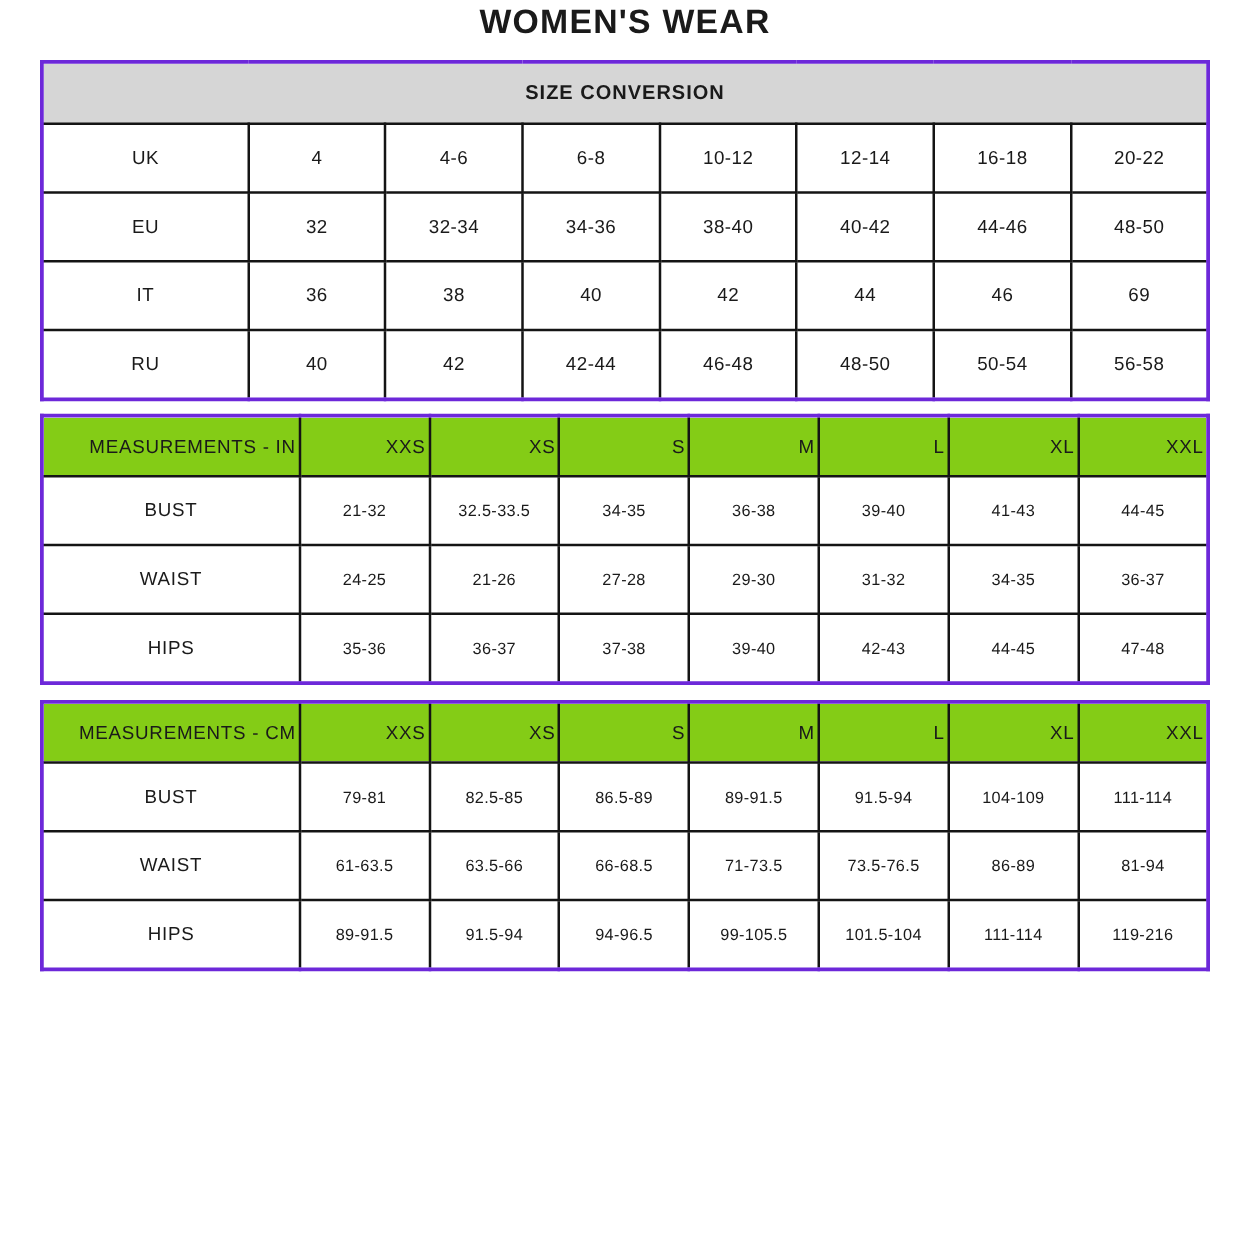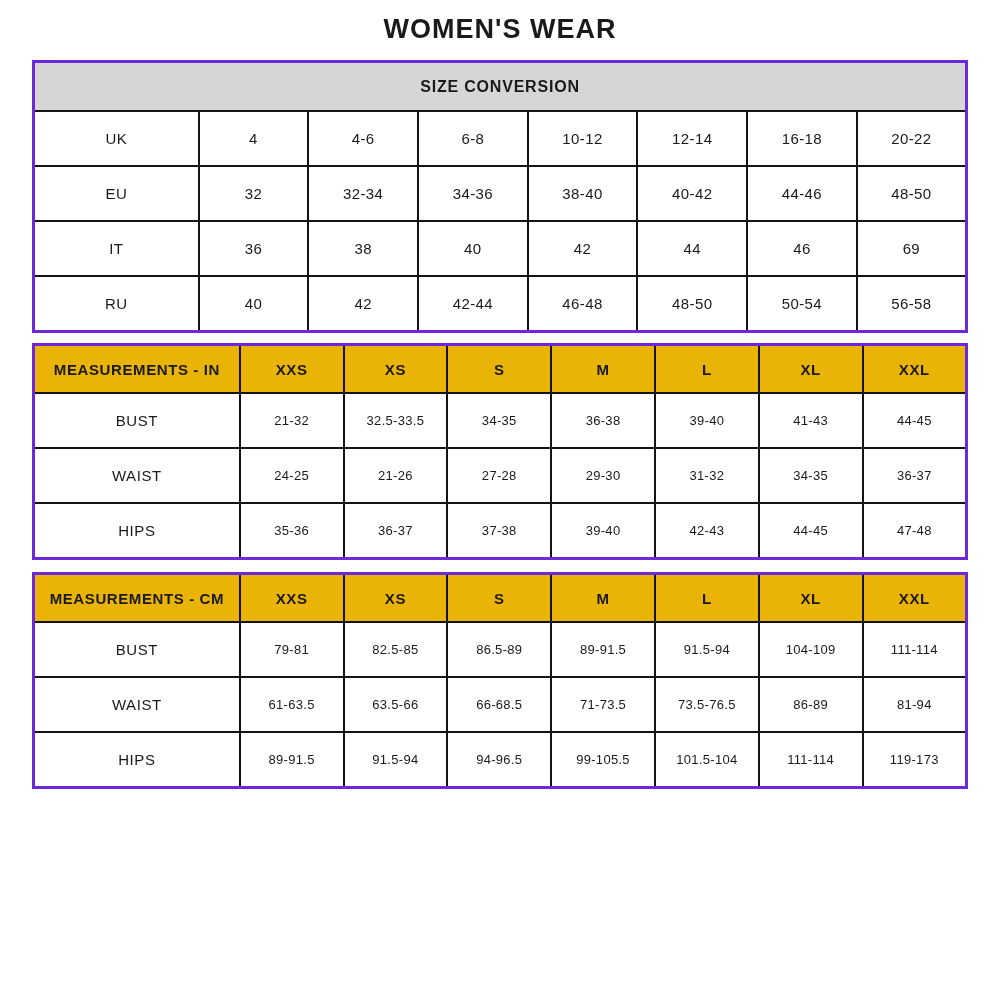--- a/index.html
+++ b/index.html
@@ -7,21 +7,20 @@
     padding: 0;
     background: #ffffff;
     width: 1000px;
     height: 1000px;
     font-family: "Liberation Sans", sans-serif;
     color: #1a1a1a;
   }
   .page {
     width: 936px;
     margin: 0 auto;
-    padding-top: 12px;
   }
   .page-title {
     text-align: center;
     font-size: 27px;
     font-weight: 700;
     letter-spacing: 1px;
     margin: 0 0 14px 0;
     height: 34px;
     line-height: 34px;
   }
@@ -57,25 +56,26 @@
     letter-spacing: 0.6px;
   }
   .t1 td {
     height: 53px;
     font-size: 15px;
     letter-spacing: 0.4px;
   }
 
   
   .t2 th {
-    background: #eab308;
+    background: #84cc16;
     height: 46px;
     font-size: 15px;
-    font-weight: 700;
+    font-weight: 400;
     letter-spacing: 0.6px;
+    text-align: right;
   }
   .t2 td {
     height: 53px;
     font-size: 13px;
     letter-spacing: 0.3px;
   }
   .t2 td.rowlabel {
     font-size: 15px;
     letter-spacing: 0.6px;
   }
@@ -247,18 +247,18 @@
       <td>81-94</td>
     </tr>
     <tr>
       <td class="rowlabel">HIPS</td>
       <td>89-91.5</td>
       <td>91.5-94</td>
       <td>94-96.5</td>
       <td>99-105.5</td>
       <td>101.5-104</td>
       <td>111-114</td>
-      <td>119-173</td>
+      <td>119-216</td>
     </tr>
   </tbody>
     </table>
 
 </div>
 
 </body></html>

